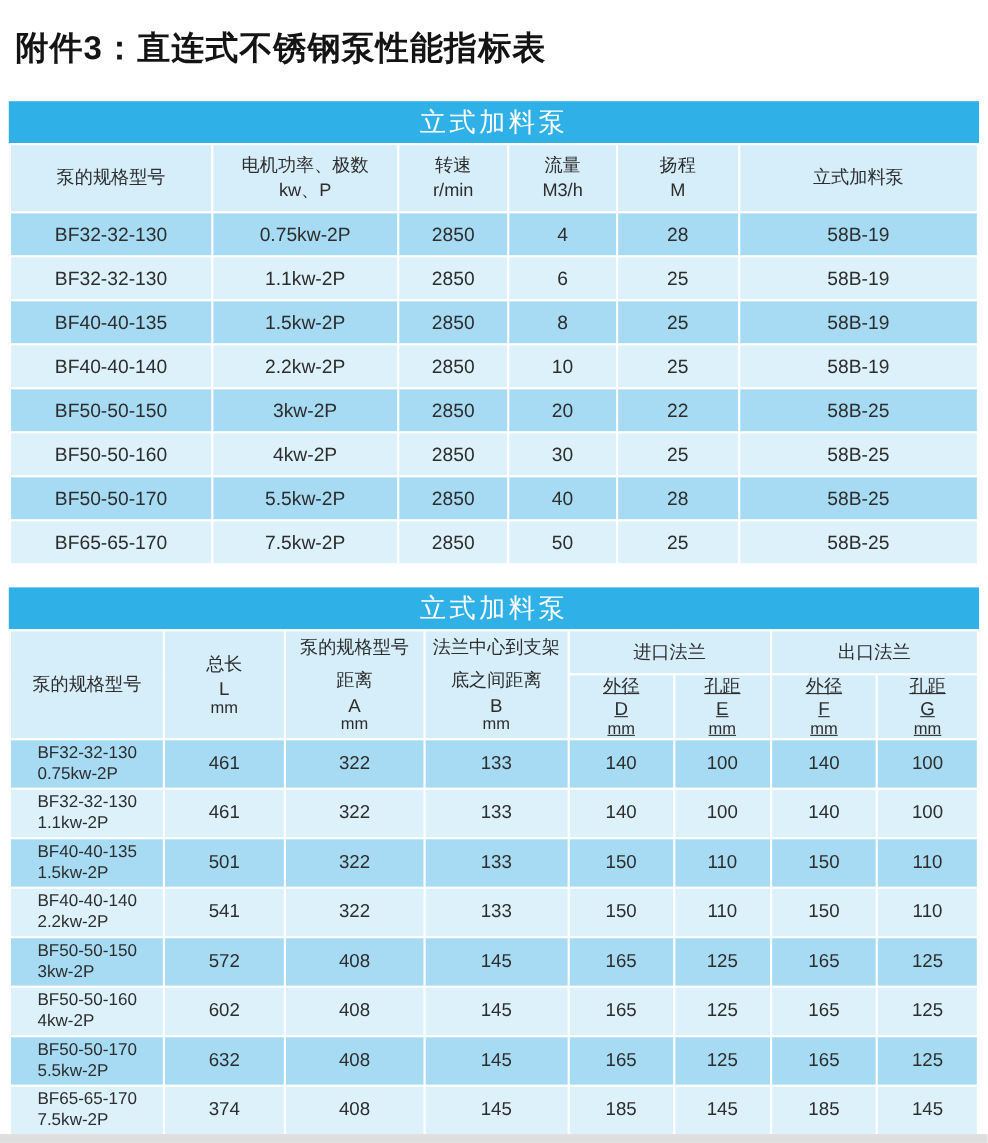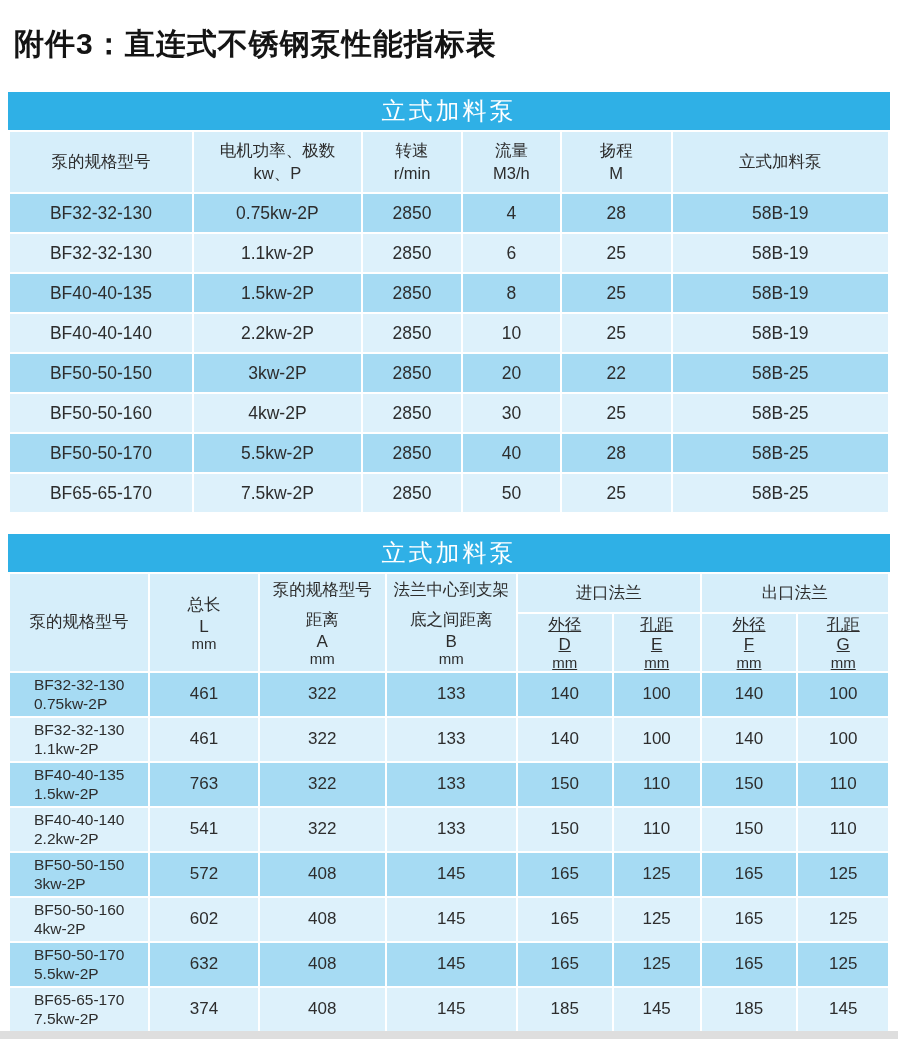--- a/index.html
+++ b/index.html
@@ -275,21 +275,21 @@
             <td>140</td>
             <td>100</td>
             <td>140</td>
             <td>100</td>
           </tr>
           <tr class="dark">
             <td class="model">
               <div>BF40-40-135</div>
               <div>1.5kw-2P</div>
             </td>
-            <td>763</td>
+            <td>501</td>
             <td>322</td>
             <td>133</td>
             <td>150</td>
             <td>110</td>
             <td>150</td>
             <td>110</td>
           </tr>
           <tr class="light">
             <td class="model">
               <div>BF40-40-140</div>

